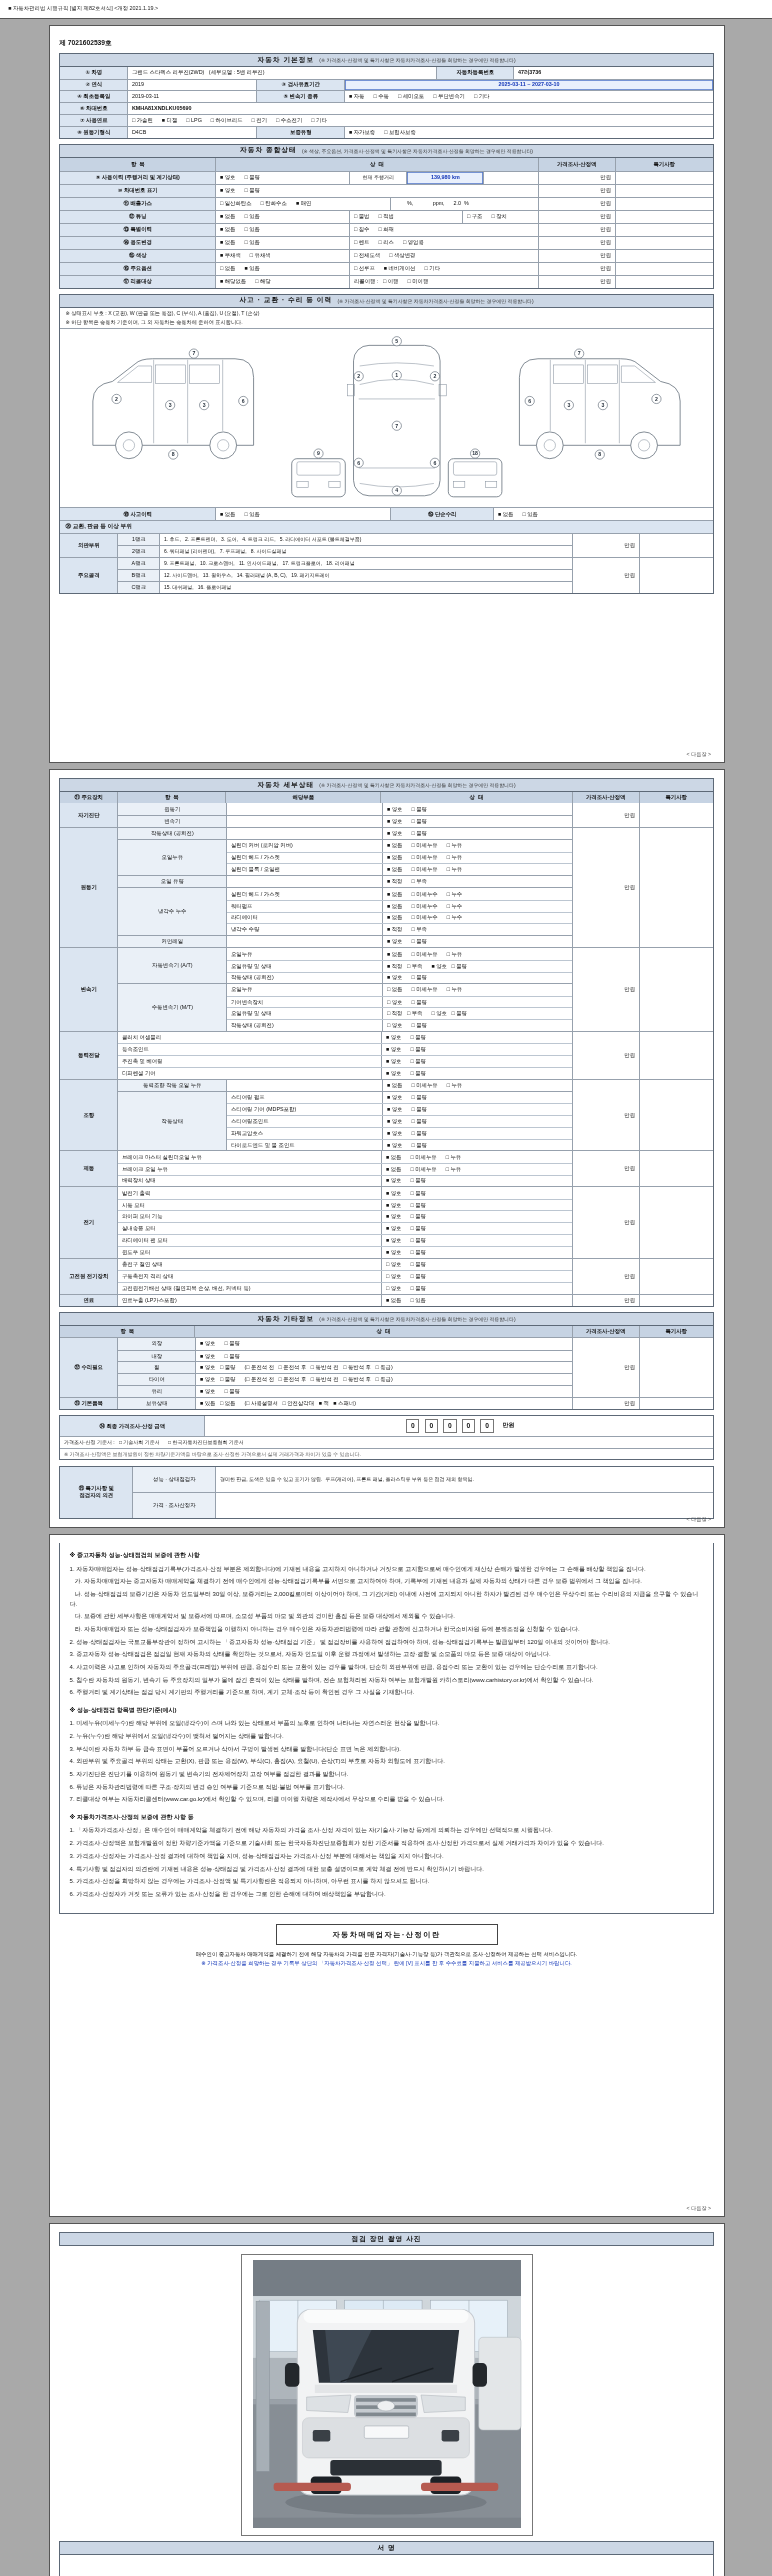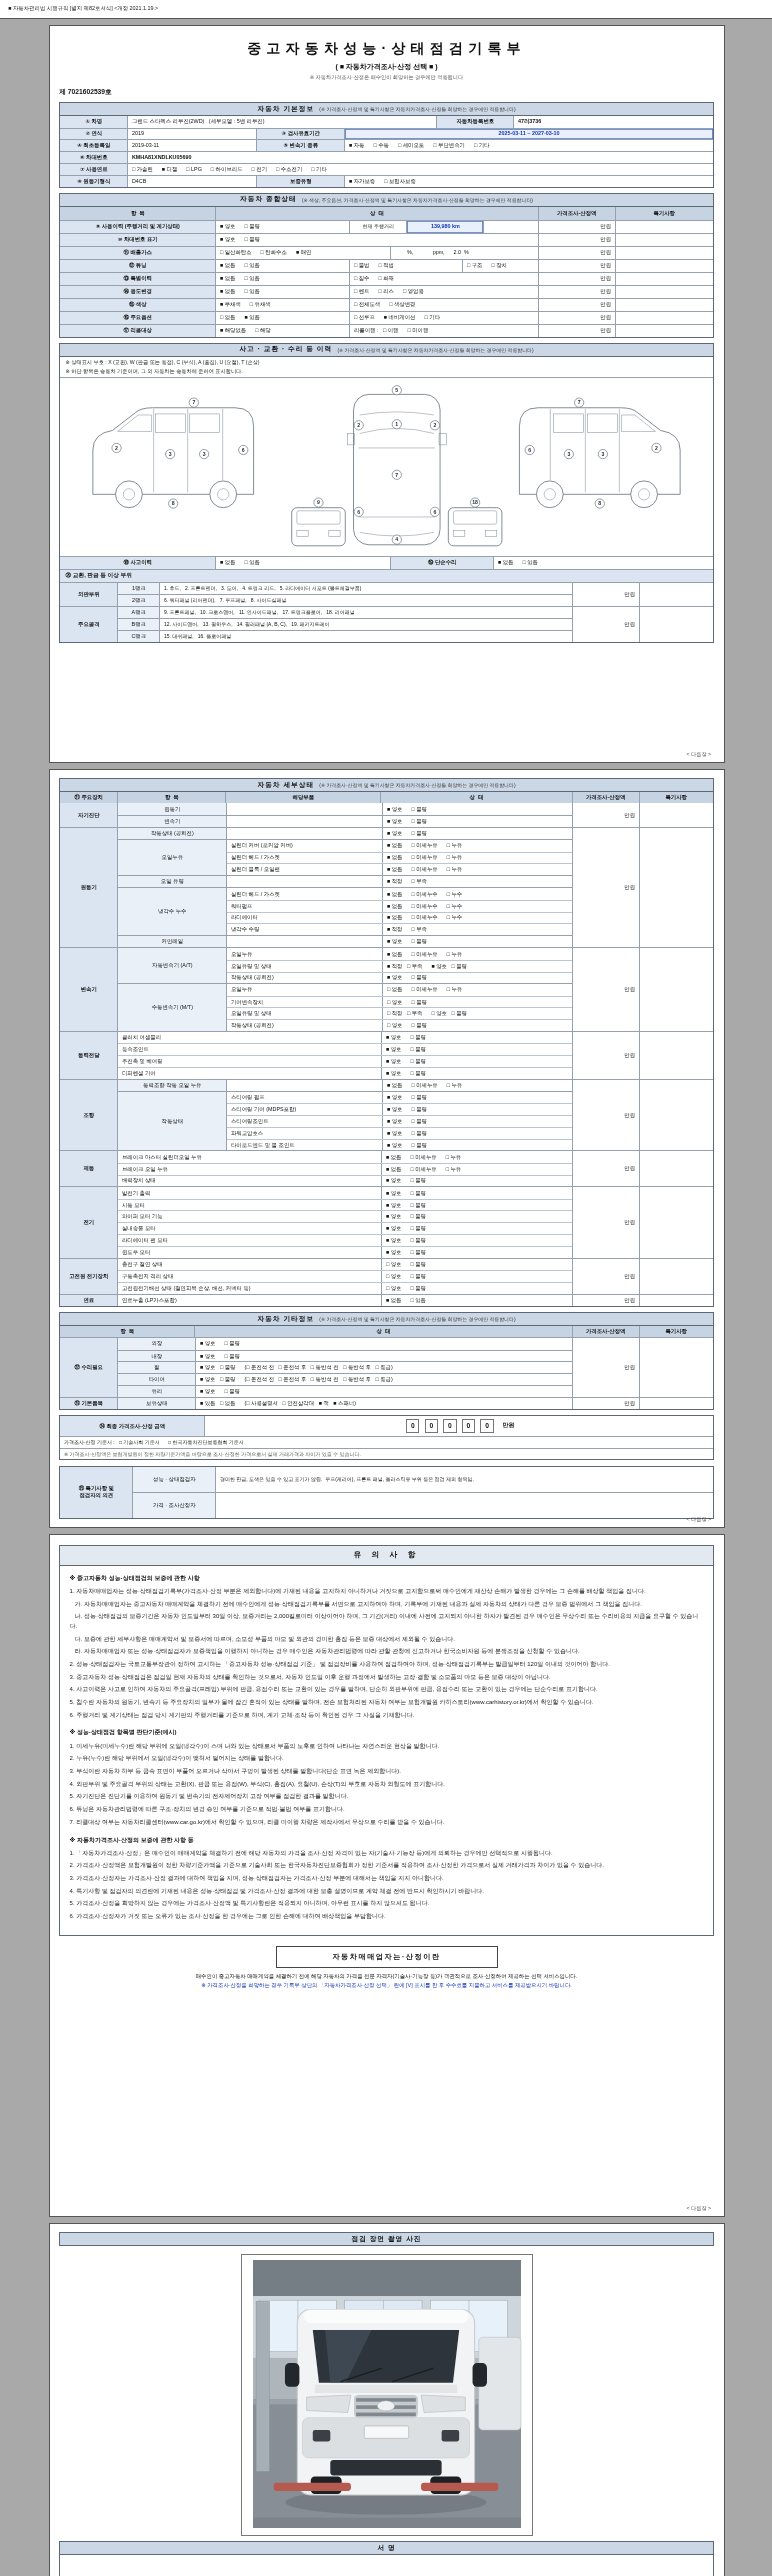--- a/index.html
+++ b/index.html
@@ -69,25 +69,20 @@
 .mktext{font-size:10px;font-weight:bold;fill:#1c2733;text-anchor:middle}
 </style>
 </head>
 <body>
 
 <div class="topstrip">
   <span>■ 자동차관리법 시행규칙 [별지 제82호서식] &lt;개정 2021.1.19.&gt;</span>
 </div>
 
 <div class="page" style="min-height:738px">
-  <div class="titleblock">
-    <div class="maintitle">중고자동차성능·상태점검기록부</div>
-    <div class="subtitle">( ■ 자동차가격조사·산정 선택 ■ )</div>
-    <div class="titlenote">※ 자동차가격조사·산정은 매수인이 희망하는 경우에만 적용합니다</div>
-  </div>
   <div class="docrow">
     <span class="docno">제 7021602539호</span>
   </div>
 
   <div class="secbar">
     <span class="sectitle">자동차 기본정보</span>
     <span class="secnote">(※ 가격조사·산정액 및 특기사항은 자동차가격조사·산정을 희망하는 경우에만 적용합니다)</span>
   </div>
   <div class="tbl rows">
       <div class="trow">
@@ -766,21 +761,20 @@
             <div class="tcell lbl2 tall" style="width: 82px;">가격 · 조사산정자</div>
             <div class="tcell val tall" style="flex: 1 1 0px;"></div>
           </div>
         </div>
     </div>
   </div>
   <div class="pagefoot">&lt; 다음장 &gt;</div>
 </div>
 
 <div class="page" style="min-height:683px">
-  <div class="cauhead">유 의 사 항</div>
   <div class="caubody">
     <div class="cauhd first">※ 중고자동차 성능·상태점검의 보증에 관한 사항</div>
     <div>
         <div class="cline">1. 자동차매매업자는 성능·상태점검기록부(가격조사·산정 부분은 제외합니다)에 기재된 내용을 고지하지 아니하거나 거짓으로 고지함으로써 매수인에게 재산상 손해가 발생한 경우에는 그 손해를 배상할 책임을 집니다.</div>
         <div class="cline">   가. 자동차매매업자는 중고자동차 매매계약을 체결하기 전에 매수인에게 성능·상태점검기록부를 서면으로 고지하여야 하며, 기록부에 기재된 내용과 실제 자동차의 상태가 다른 경우 보증 범위에서 그 책임을 집니다.</div>
         <div class="cline">   나. 성능·상태점검의 보증기간은 자동차 인도일부터 30일 이상, 보증거리는 2,000킬로미터 이상이어야 하며, 그 기간(거리) 이내에 사전에 고지되지 아니한 하자가 발견된 경우 매수인은 무상수리 또는 수리비용의 지급을 요구할 수 있습니다.</div>
         <div class="cline">   다. 보증에 관한 세부사항은 매매계약서 및 보증서에 따르며, 소모성 부품의 마모 및 외관의 경미한 흠집 등은 보증 대상에서 제외될 수 있습니다.</div>
         <div class="cline">   라. 자동차매매업자 또는 성능·상태점검자가 보증책임을 이행하지 아니하는 경우 매수인은 자동차관리법령에 따라 관할 관청에 신고하거나 한국소비자원 등에 분쟁조정을 신청할 수 있습니다.</div>
         <div class="cline">2. 성능·상태점검자는 국토교통부장관이 정하여 고시하는 「중고자동차 성능·상태점검 기준」 및 점검장비를 사용하여 점검하여야 하며, 성능·상태점검기록부는 발급일부터 120일 이내의 것이어야 합니다.</div>
         <div class="cline">3. 중고자동차 성능·상태점검은 점검일 현재 자동차의 상태를 확인하는 것으로서, 자동차 인도일 이후 운행 과정에서 발생하는 고장·결함 및 소모품의 마모 등은 보증 대상이 아닙니다.</div>

